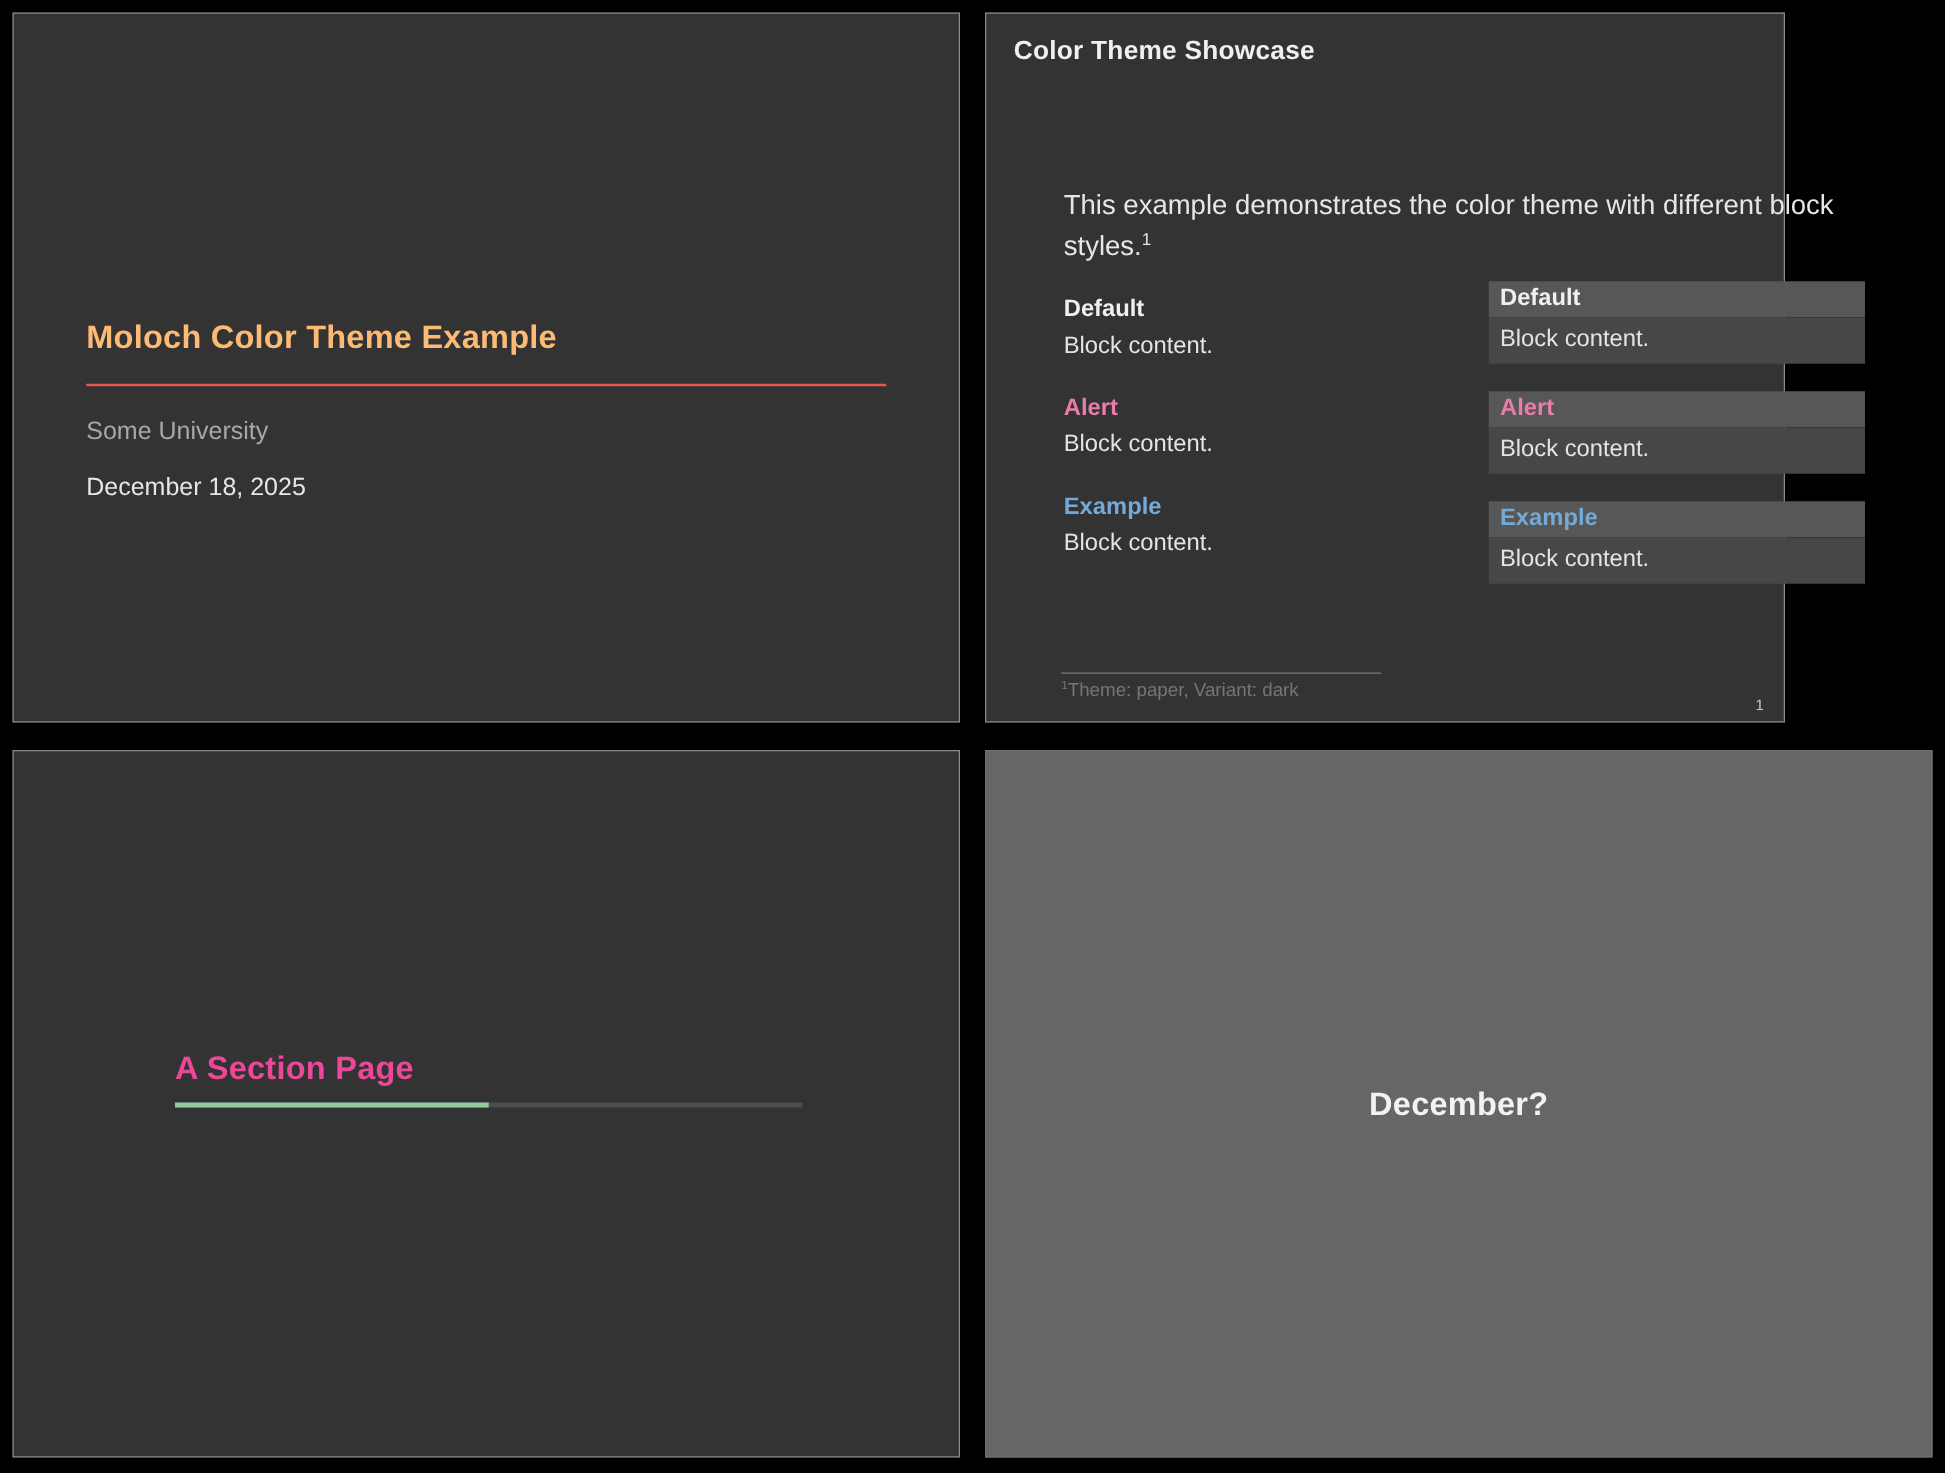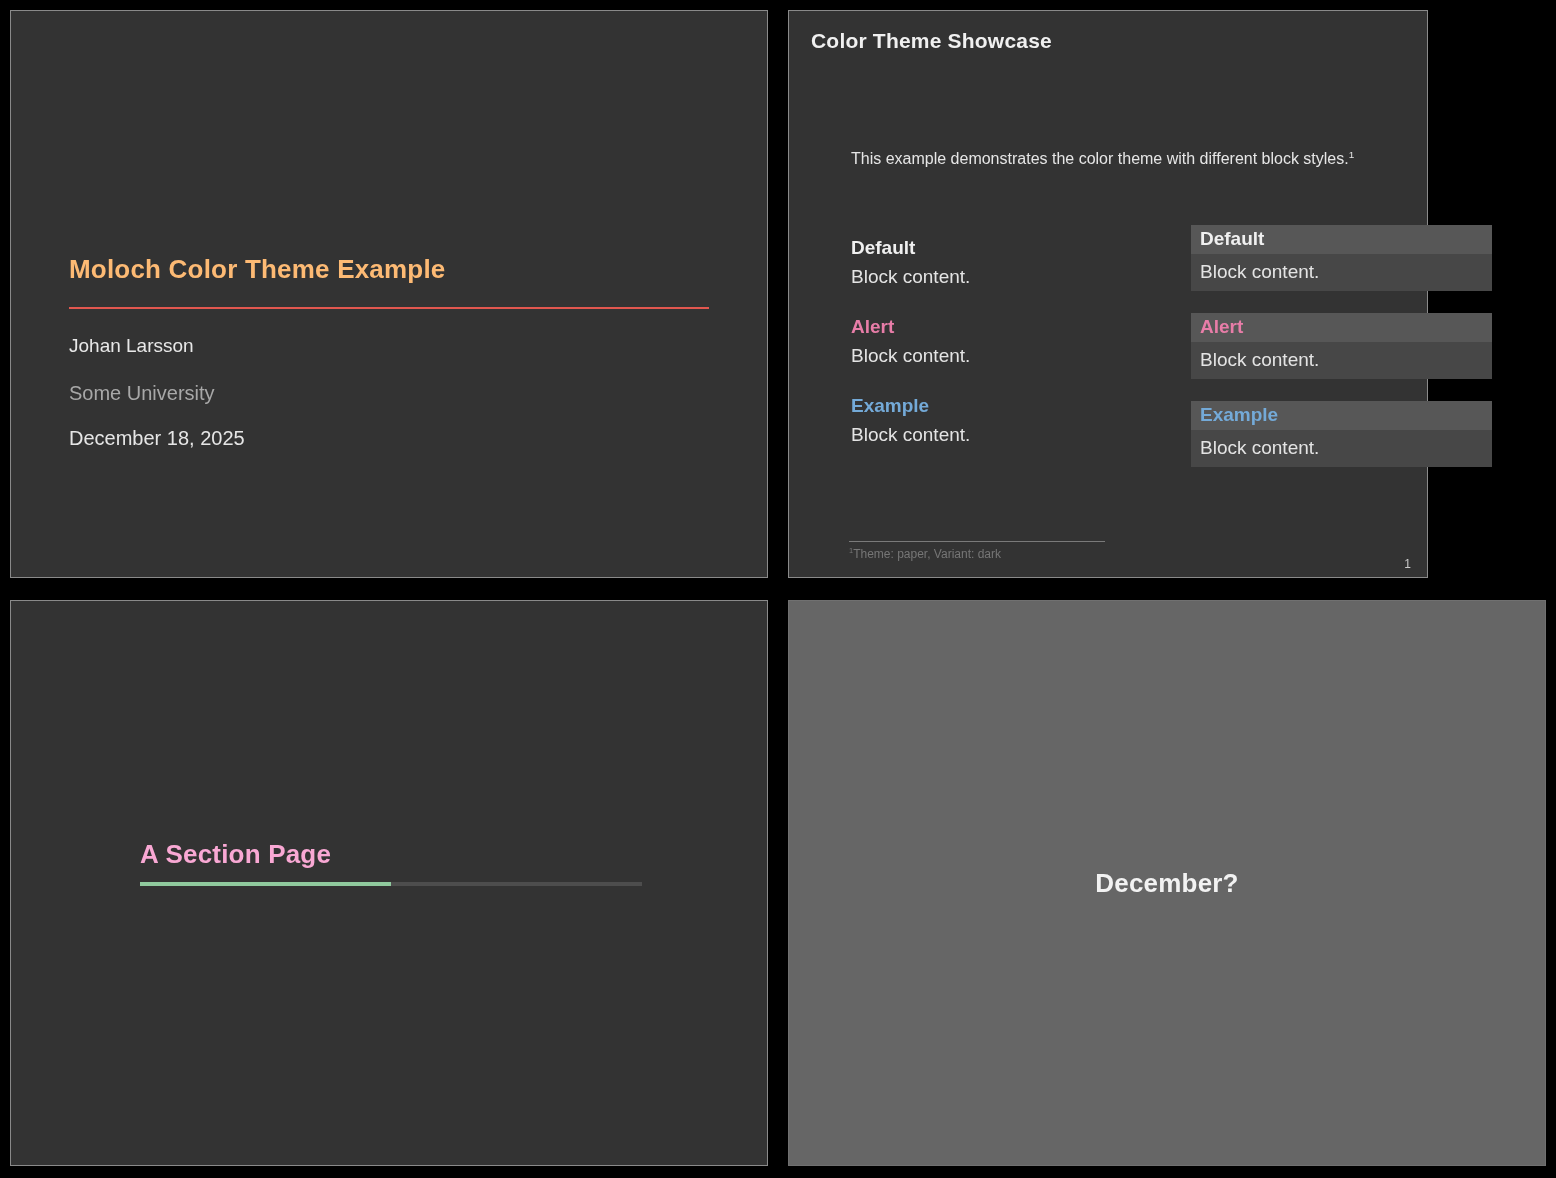--- a/index.html
+++ b/index.html
@@ -30,21 +30,21 @@
   .ts-institute { margin-top: 25px; font-size: 20px; color: #a8a8a8; }
   .ts-date { margin-top: 22px; font-size: 20px; color: #e6e6e6; }
 
   
   .frame-title {
     position: absolute; left: 22px; top: 18px;
     font-size: 21px; font-weight: bold; color: #f0f0f0; letter-spacing: 0.2px;
   }
   .sc-intro {
     position: absolute; left: 62px; top: 136px; width: 618px;
-    font-size: 16px; line-height: 1.5; color: #e6e6e6;
+    font-size: 22px; line-height: 1.5; color: #e6e6e6;
   }
   .sc-intro sup, .fn sup { font-size: 0.62em; vertical-align: super; line-height: 0; }
   .sc-cols {
     position: absolute; left: 62px; top: 209px; right: 55px;
     display: flex; align-items: center;
   }
   .col-plain  { flex: 0 0 340px; }
   .col-filled { flex: 0 0 301px; margin-top: 5px; }
 
   .pblock { margin-bottom: 26px; }
@@ -56,43 +56,42 @@
     background: #575757; padding: 3px 9px 4px 9px;
     font-size: 19px; font-weight: bold; color: #f0f0f0;
   }
   .fblock-body {
     background: #474747; padding: 7px 9px 8px 9px;
     font-size: 19px; color: #e4e4e4;
   }
 
   .fn-area { position: absolute; left: 60px; bottom: 16px; }
   .fn-rule { width: 256px; height: 1px; background: #7a7a7a; }
-  .fn { margin-top: 5px; font-size: 12px; color: #767676; }
+  .fn { margin-top: 5px; font-size: 15px; color: #767676; }
   .page-num { position: absolute; right: 16px; bottom: 6px; font-size: 12px; color: #c9c9c9; }
 
   
   .sec-inner { position: absolute; left: 129px; top: 238px; }
-  .sec-title { font-size: 26px; font-weight: bold; color: #f9a8d4; letter-spacing: 0.2px; }
+  .sec-title { font-size: 26px; font-weight: bold; color: #ec4899; letter-spacing: 0.2px; }
   .progress {
     margin-top: 12px; width: 502px; height: 4px; background: #4d4d4d;
   }
   .progress-fill { height: 100%; background: #90ca9e; }
 
   
   #slide-questions { background: #666666; }
   .q-title { font-size: 26px; font-weight: bold; color: #f2f2f2; letter-spacing: 0.2px; }
 </style>
 </head>
 <body>
 
 <div class="slide" id="slide-title">
   <div class="ts-inner">
     <div class="ts-title">Moloch Color Theme Example</div>
     <div class="ts-rule" style="background: rgb(226, 87, 79);"></div>
-    <div class="ts-author">Johan Larsson</div>
     <div class="ts-institute">Some University</div>
     <div class="ts-date">December 18, 2025</div>
   </div>
 </div>
 
 <div class="slide" id="slide-showcase">
   <div class="frame-title">Color Theme Showcase</div>
 
   <div class="sc-intro"><span>This example demonstrates the color theme with different block styles.</span><sup>1</sup></div>
 

